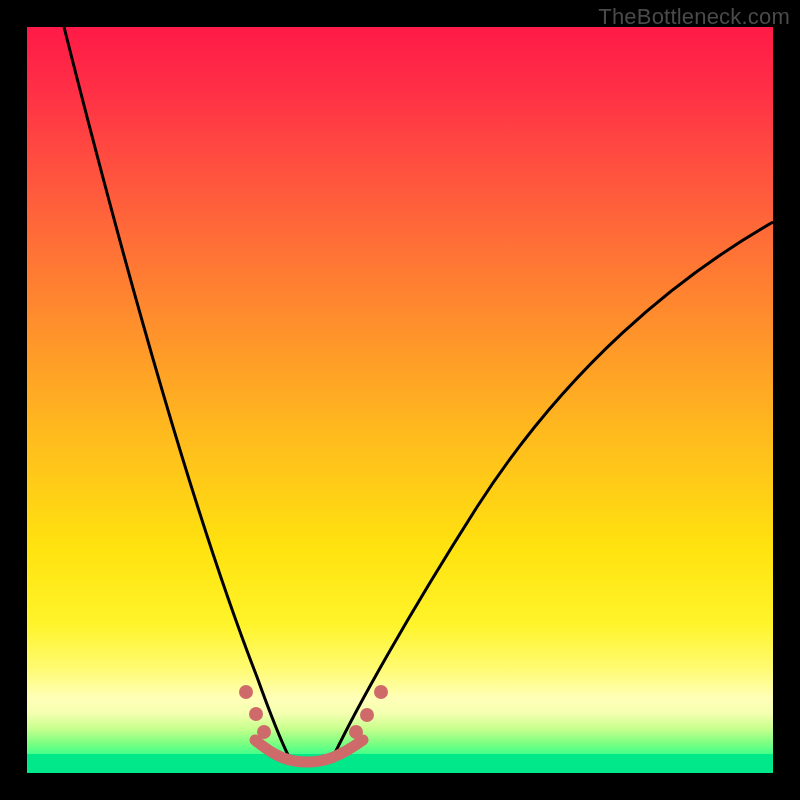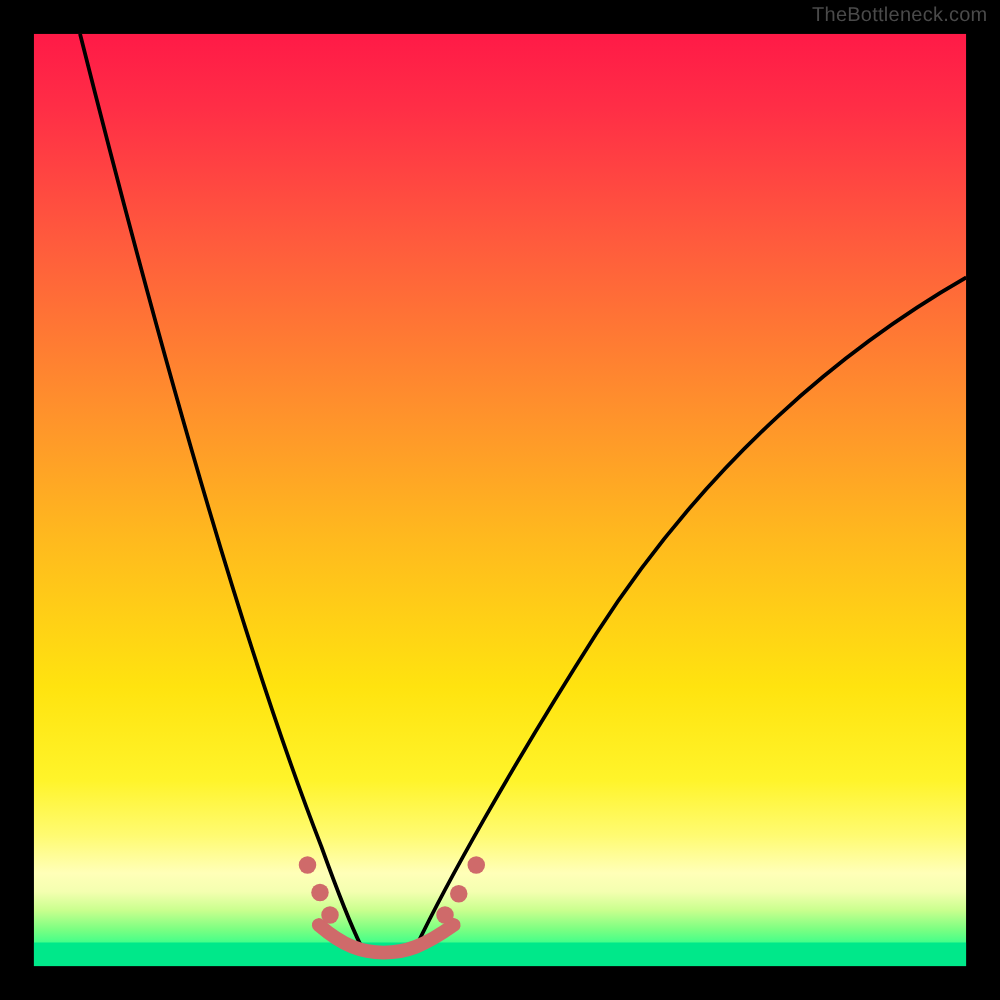--- a/index.html
+++ b/index.html
@@ -52,21 +52,21 @@
     right: 0;
     bottom: 0;
     height: 19px;
     background: #00e88a;
   }
   .watermark {
     position: absolute;
     top: 4px;
     right: 10px;
     color: #4a4a4a;
-    font-size: 16px;
+    font-size: 22px;
     letter-spacing: 0.2px;
     font-weight: 500;
     user-select: none;
     text-align: right;
   }
   svg.curves {
     position: absolute;
     inset: 0;
   }
 </style>

